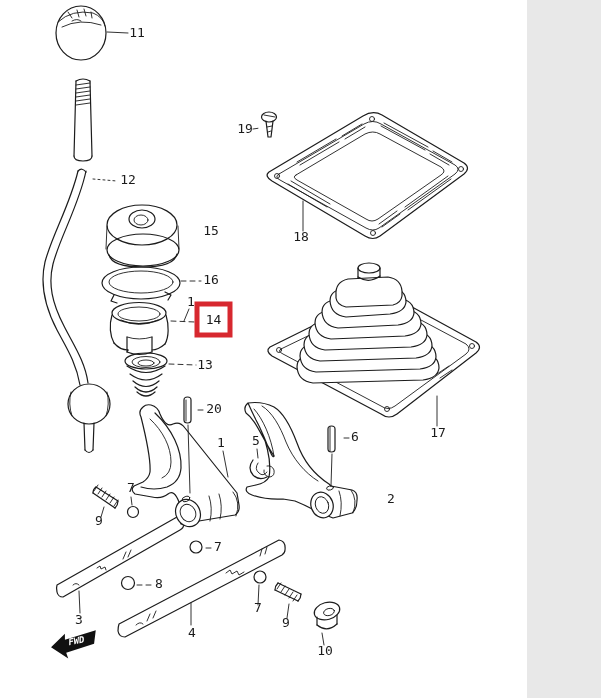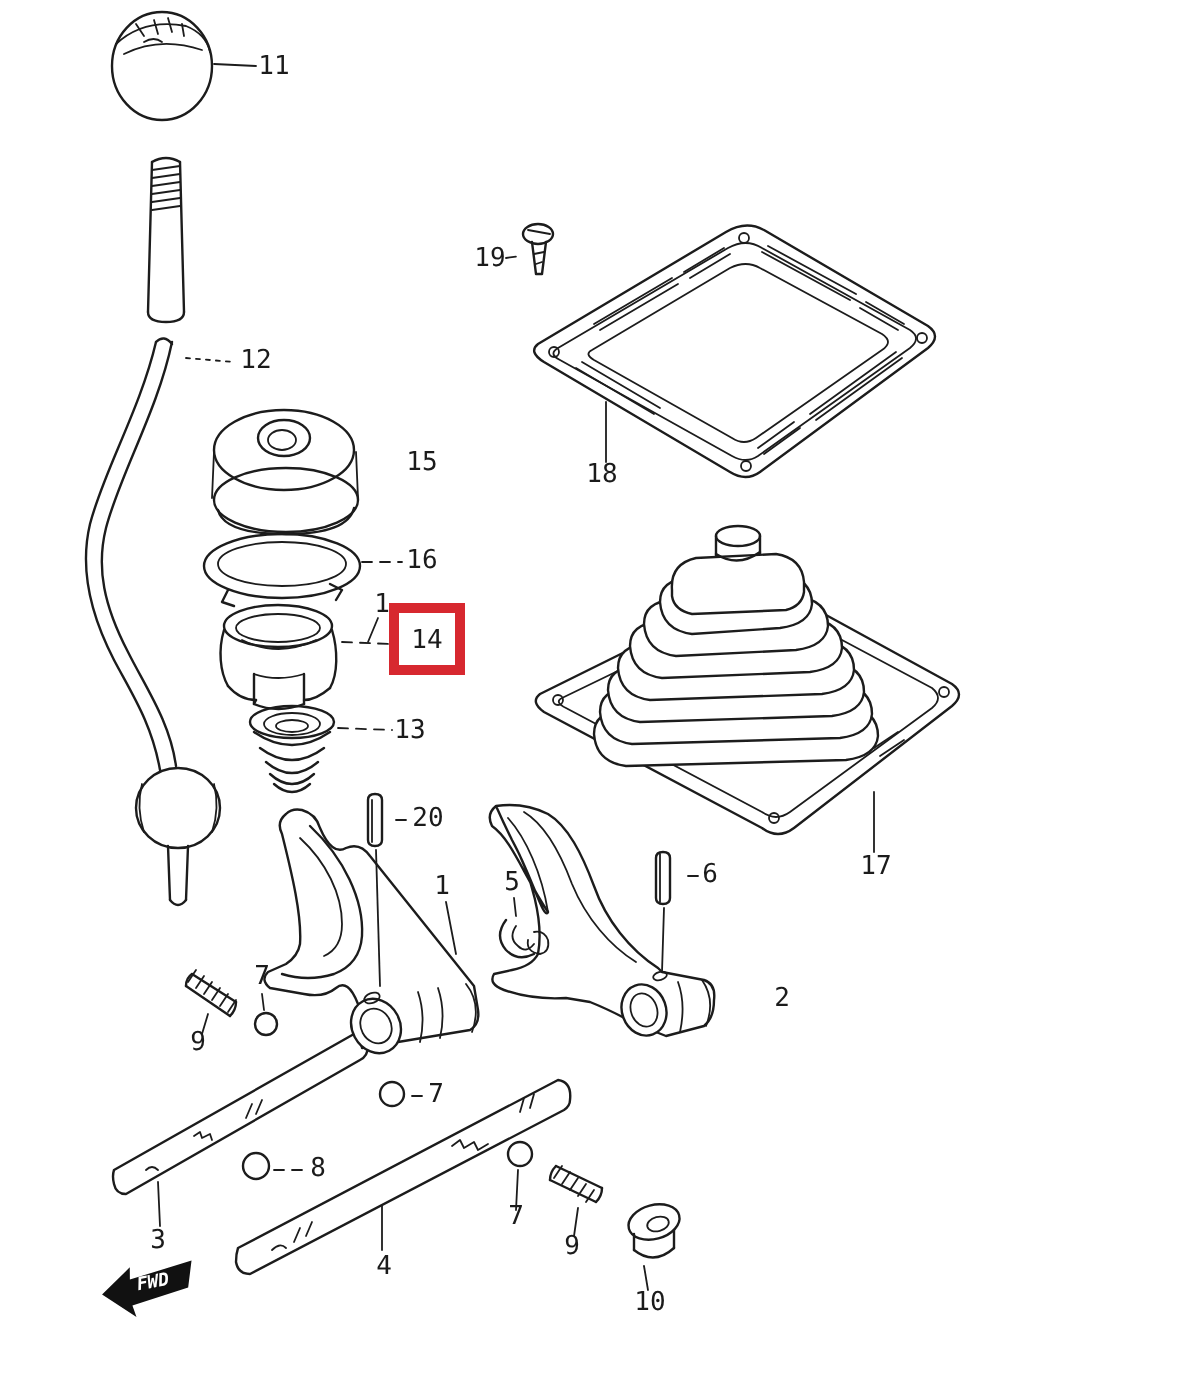--- a/index.html
+++ b/index.html
@@ -1,16 +1,16 @@
 <!DOCTYPE html>
 <html><head>
 <meta charset="utf-8">
 <style>
   html,body { margin:0; padding:0; background:#e8e8e8; }
-  .stage { width:601px; height:698px; background:#ffffff; position:relative; overflow:hidden;
+  .stage { width:527px; height:698px; background:#ffffff; position:relative; overflow:hidden;
            font-family:"DejaVu Sans Mono", monospace; }
   svg { display:block; }
   .ln  { fill:none; stroke:#1c1c1c; stroke-width:1.2; stroke-linecap:round; stroke-linejoin:round; }
   .thin{ fill:none; stroke:#1c1c1c; stroke-width:0.9; stroke-linecap:round; stroke-linejoin:round; }
   .wh  { fill:#ffffff; stroke:#1c1c1c; stroke-width:1.2; stroke-linecap:round; stroke-linejoin:round; }
   .dash{ stroke-dasharray:5 4; }
   .dot { stroke-dasharray:2 3; }
   .lbl { font:13px "DejaVu Sans Mono", monospace; fill:#1b1b1b; }
   .fwd-text { font:italic bold 9px "DejaVu Sans Mono", monospace; fill:#ffffff; }
 </style>

